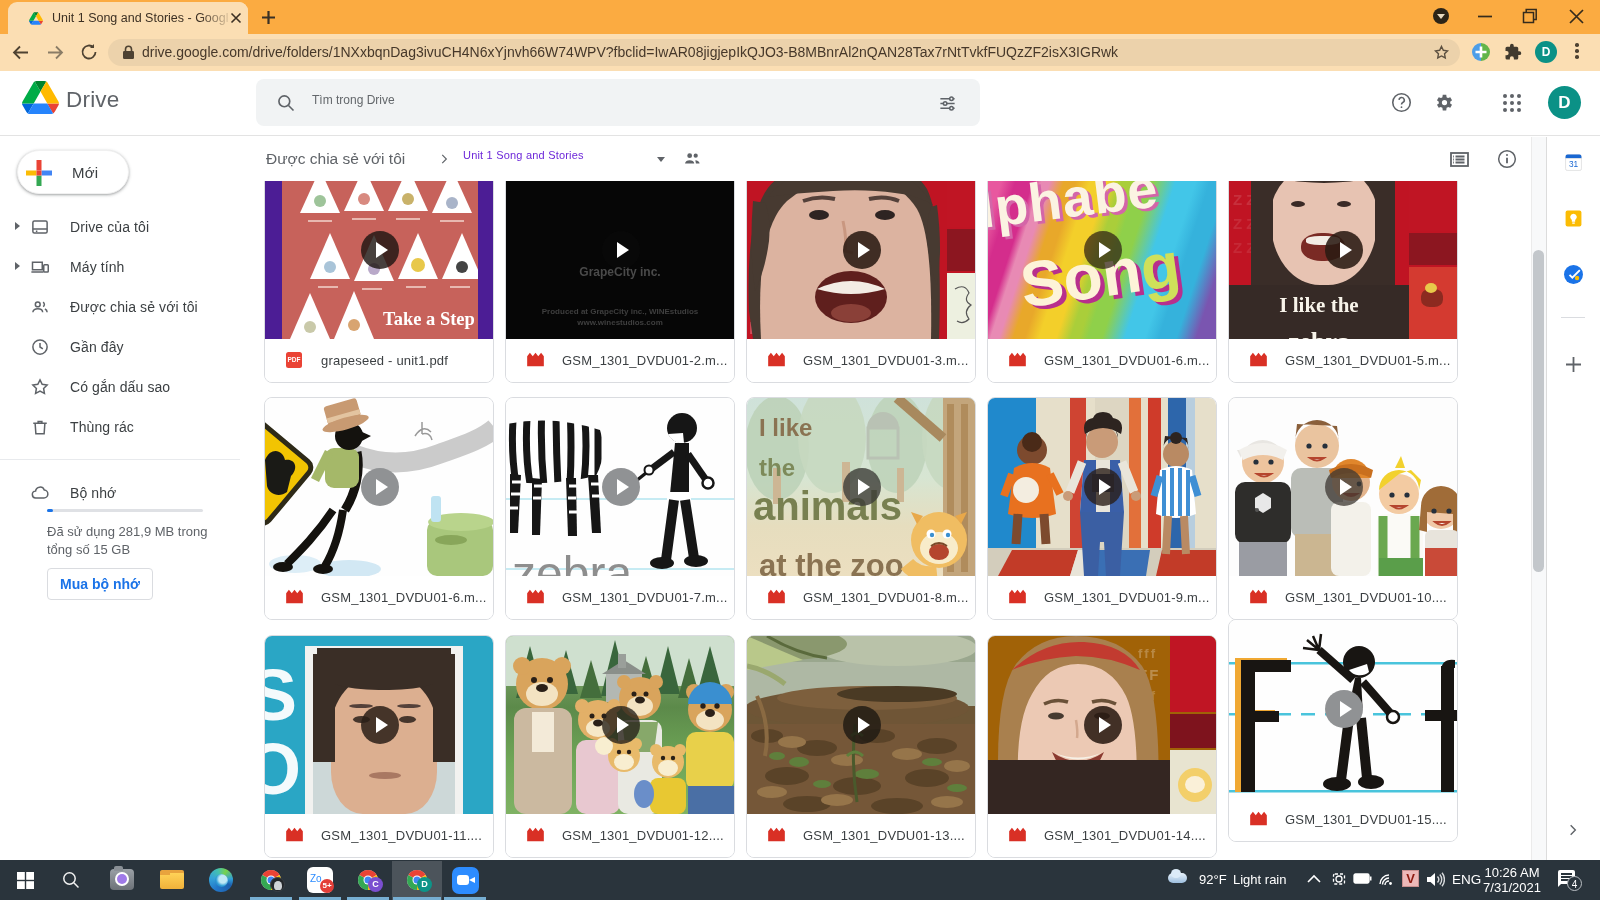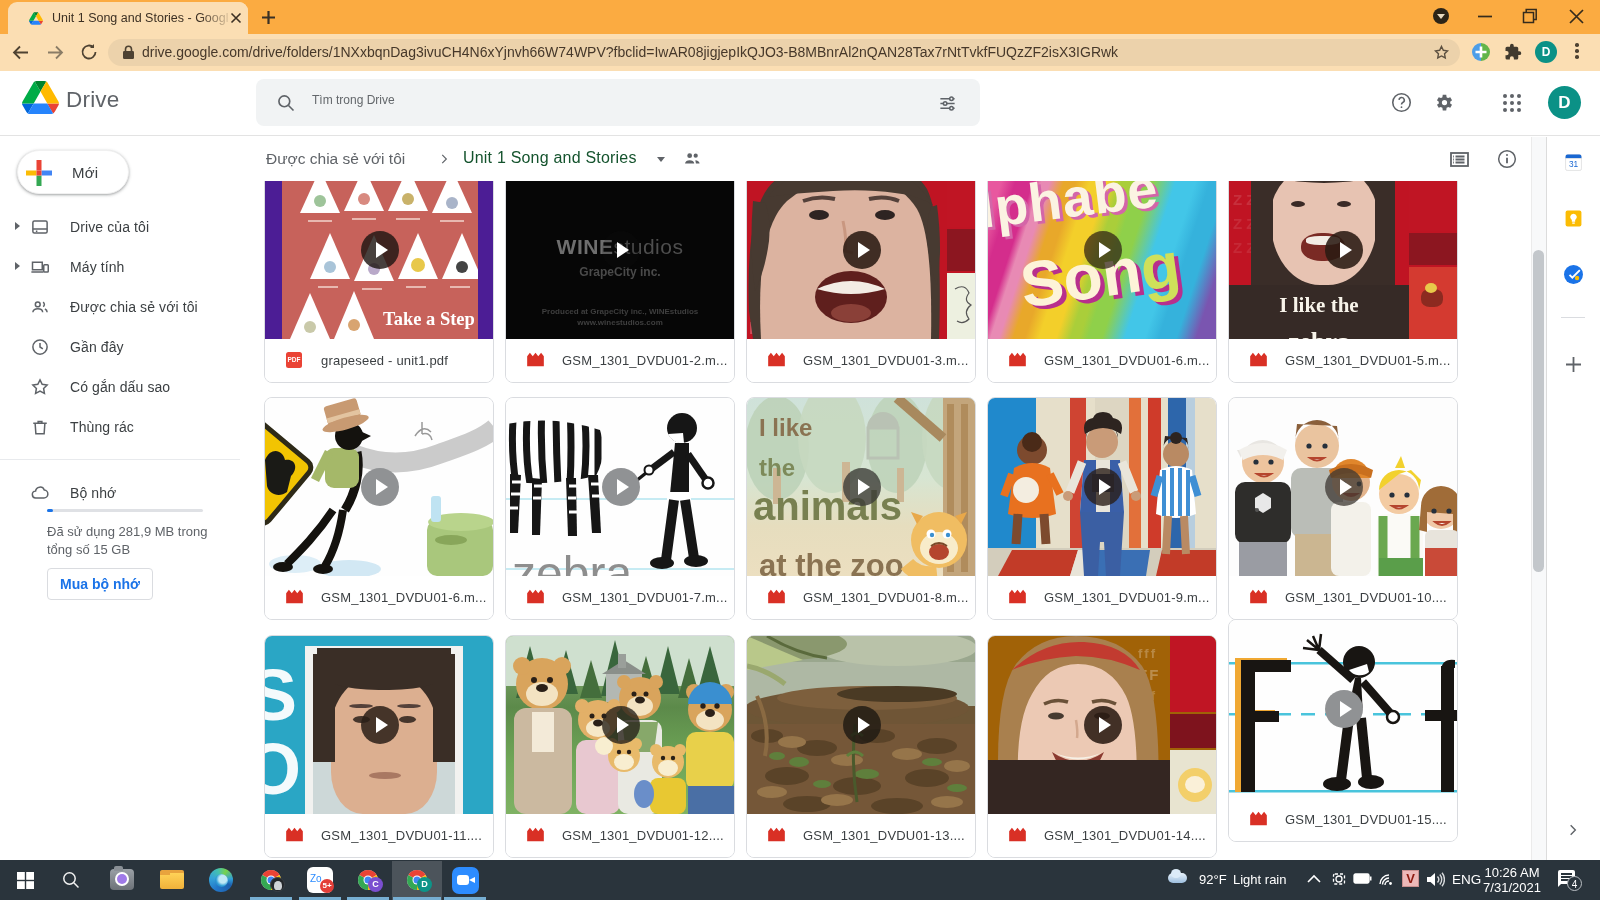--- a/index.html
+++ b/index.html
@@ -215,21 +215,21 @@
     </div>
  <div id="quotatext">Đã sử dụng 281,9 MB trong<br>tổng số 15 GB</div>
  <div id="buybtn">Mua bộ nhớ</div>
 </div>
 
 <div id="bcrumb">
  <div class="abs" style="left:26px;top:13px;font-size:15.5px;color:#5f6368">Được chia sẻ với tôi</div>
  <svg class="abs" style="left:197px;top:15px" width="14" height="14" viewBox="0 0 24 24" fill="none" stroke="#5f6368" stroke-width="2">
       <path d="M9 5l7 7-7 7"></path>
     </svg>
- <div class="abs" style="left:223px;top:12px;font-size:16px;color:#14532d;letter-spacing:.2px">Unit 1 Song and Stories</div>
+ <div class="abs" style="left:223px;top:12px;font-size:11px;color:#6d28d9;letter-spacing:.2px">Unit 1 Song and Stories</div>
  <div class="abs" style="left:417px;top:20px;width:0;height:0;border-top:5px solid #5f6368;border-left:4.5px solid transparent;border-right:4.5px solid transparent"></div>
  <svg class="abs" style="left:444px;top:14px" width="17" height="15" viewBox="0 0 24 20" fill="#5f6368">
       <circle cx="8" cy="6" r="3.4"></circle>
       <path d="M1.5 17c0-3 3.2-4.7 6.5-4.7s6.5 1.7 6.5 4.7z"></path>
       <circle cx="16.5" cy="6" r="3"></circle>
       <path d="M16 12.4c3 .1 6 1.7 6 4.6h-5.2"></path>
     </svg>
  <svg class="abs" style="left:1210px;top:15px" width="19" height="15" viewBox="0 0 19 15" fill="none" stroke="#5f6368" stroke-width="1.8">
       <rect x="1" y="1" width="17" height="13"></rect>
       <path d="M5.5 4.5h9M5.5 7.5h9M5.5 10.5h9M3 4.5h.8M3 7.5h.8M3 10.5h.8"></path>
@@ -279,21 +279,20 @@
  </div>
  <div class="cfoot">
         <div class="abs" style="left:21px;top:13px;width:16px;height:16px;background:#ea4335;border-radius:2.5px;color:#fff;font-size:6.5px;font-weight:bold;text-align:center;line-height:16px">PDF</div>
         <div class="fname">grapeseed - unit1.pdf</div>
       </div>
  <div class="play"></div>
 </div>
 
 <div class="card" style="left:265px;top:-21px">
  <div class="thumb" style="background:#060606">
-  <div class="abs" style="left:0;top:74px;width:228px;height:26px;text-align:center;font-size:21px;color:#6e6e6e;font-weight:bold;letter-spacing:.5px">WINE<span style="color:#4e4e4e;font-weight:normal">studios</span></div>
   <div class="abs" style="left:0;top:104px;width:228px;text-align:center;font-size:12px;color:#4a4a4a;font-weight:bold">GrapeCity inc.</div>
   <div class="abs" style="left:0;top:146px;width:228px;text-align:center;font-size:8px;color:#3f3f3f;font-weight:bold">Produced at GrapeCity inc., WINEstudios</div>
   <div class="abs" style="left:0;top:157px;width:228px;text-align:center;font-size:8px;color:#3f3f3f;font-weight:bold">www.winestudios.com</div>
  </div>
  <div class="cfoot">
         <svg class="vicon" viewBox="0 0 20 18" fill="#d93025">
           <path d="M0 17 V5 l3.3-4 3.4 4 3.3-4 3.3 4 3.4-4 3.3 4 v12 z"></path>
         </svg>
         <div class="fname">GSM_1301_DVDU01-2.m...</div>
       </div>

